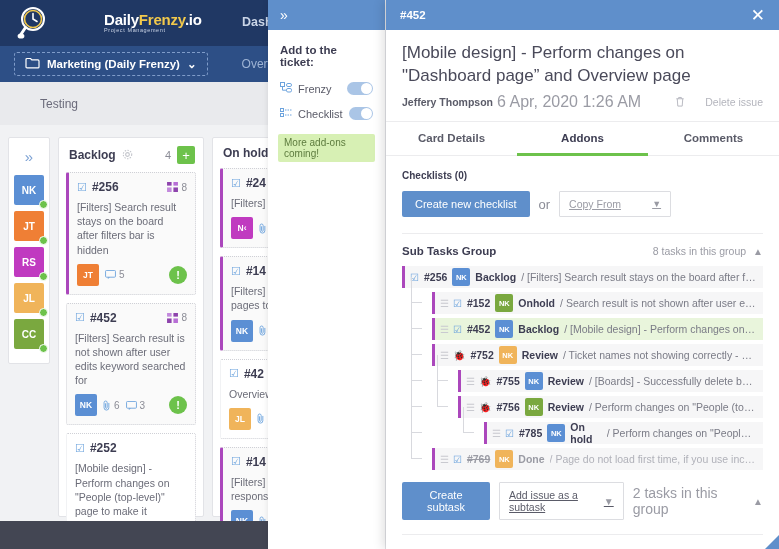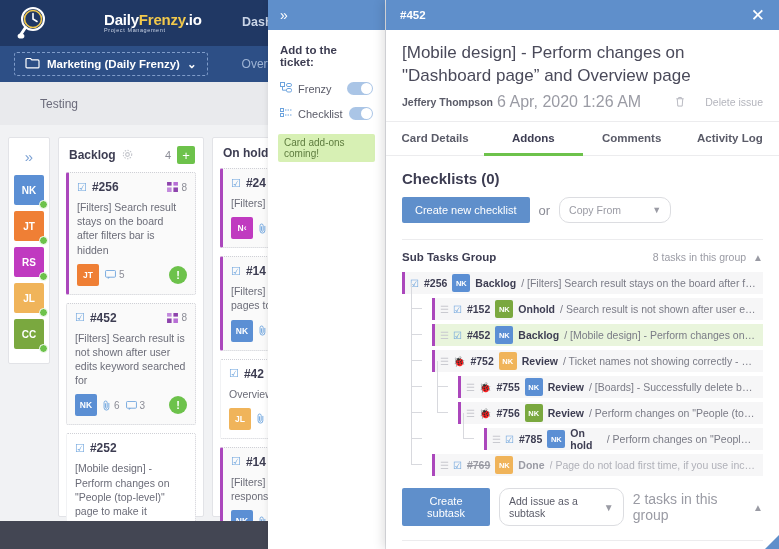--- a/index.html
+++ b/index.html
@@ -111,25 +111,25 @@
   .dmeta { display:flex; align-items:center; padding:6px 16px 10px; border-bottom:1px solid #ececee; }
   .dmeta .who { font-size:10.5px; font-weight:bold; color:#5a5b68; }
   .dmeta .when { font-size:16px; color:#9a9ba4; margin-left:4px; }
   .dmeta .del { margin-left:auto; font-size:10.5px; color:#b4b5bd; display:flex; align-items:center; gap:20px; cursor:pointer; }
 
   .dtabs { display:flex; border-bottom:1px solid #ececee; }
   .dtab { flex:1; text-align:center; font-size:11.5px; font-weight:bold; color:#5a5b68; padding:10px 0 9px; cursor:pointer; border-bottom:3px solid transparent; margin-bottom:-1px; }
   .dtab.active { color:#3d3d52; border-bottom-color:#6dc24b; }
 
   .dbody { flex:1; overflow:hidden; padding:14px 16px 0; }
-  .sechead { font-size:15px; font-weight:bold; color:#3d3d52; }
+  .sechead { font-size:10px; font-weight:bold; color:#3d3d52; }
   .row-ctrl { display:flex; align-items:center; gap:9px; margin:10px 0 16px; }
   .btn-blue { background:#5f8fcb; color:#fff; border:none; border-radius:2px; font-size:11px; padding:7px 13px; cursor:pointer; font-family:inherit; }
   .or { font-size:13px; color:#8b8c96;text-align:center; }
-  .sel { border:1px solid #dcdde1; border-radius:10px; font-size:10.5px; color:#9a9ba4; padding:6px 9px; min-width:112px; display:flex; align-items:center; cursor:pointer; background:#fff; }
+  .sel { border:1px solid #dcdde1; border-radius:1px; font-size:10.5px; color:#9a9ba4; padding:6px 9px; min-width:112px; display:flex; align-items:center; cursor:pointer; background:#fff;text-decoration:underline; }
   .sel .cv { margin-left:auto; color:#9a9ba4; font-size:9px; }
 
   .grouphead { display:flex; align-items:center; border-top:1px solid #ececee; padding:11px 0 9px; }
   .grouphead .gt { font-size:11.5px; font-weight:bold; color:#3d3d52; }
   .grouphead .gc { margin-left:auto; font-size:10.5px; color:#9a9ba4; }
   .grouphead .cv { margin-left:7px; color:#9a9ba4; font-size:10px; }
 
   .tree { position:relative; }
   .titem { display:flex; align-items:center; height:22px; margin-bottom:4px; font-size:10.5px; position:relative; }
   .tbar { width:3px; align-self:stretch; flex:none; }
@@ -444,21 +444,21 @@
           <rect x=".5" y="6.5" width="3" height="3" fill="none" stroke="#6ca3dd"></rect>
           <path d="M5 3h6.5M5 8h6.5" stroke="#6ca3dd" stroke-dasharray="1.5 1"></path>
         </svg>
     </span>
     <span class="lbl">Checklist</span>
     <span class="toggle">
         <i></i>
       </span>
   </div>
 
-  <div style="padding:0 4px"><span class="pill">Card add-ons coming!</span></div>
+  <div style="padding:0 4px"><span class="pill">More add-ons coming!</span></div>
 </div>
 
 <div id="detail">
 
   <div class="dhead">
     <span class="num">#452</span>
     <span class="x">✕</span>
   </div>
 
   <div class="dtitle">[Mobile design] - Perform changes on "Dashboard page” and Overview page</div>
@@ -473,21 +473,20 @@
           </svg>
       </span>
       <span>Delete issue</span>
     </span>
   </div>
 
   <div class="dtabs">
     <div class="dtab">Card Details</div>
     <div class="dtab active">Addons</div>
     <div class="dtab">Comments</div>
-    <div class="dtab">Activity Log</div>
   </div>
 
   <div class="dbody">
     <div class="sechead">Checklists (0)</div>
     <div class="row-ctrl">
       <button class="btn-blue">Create new checklist</button>
       <span class="or">or</span>
       <div class="sel">
         <span>Copy From</span>
         <span class="cv">▼</span>

